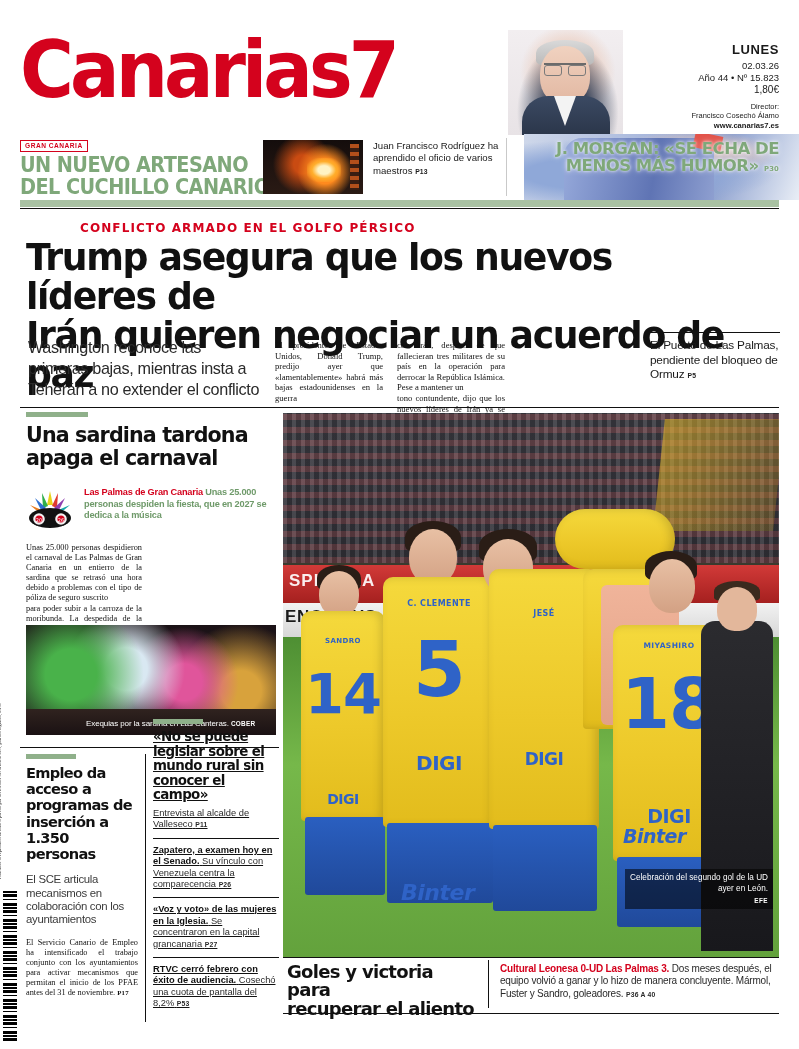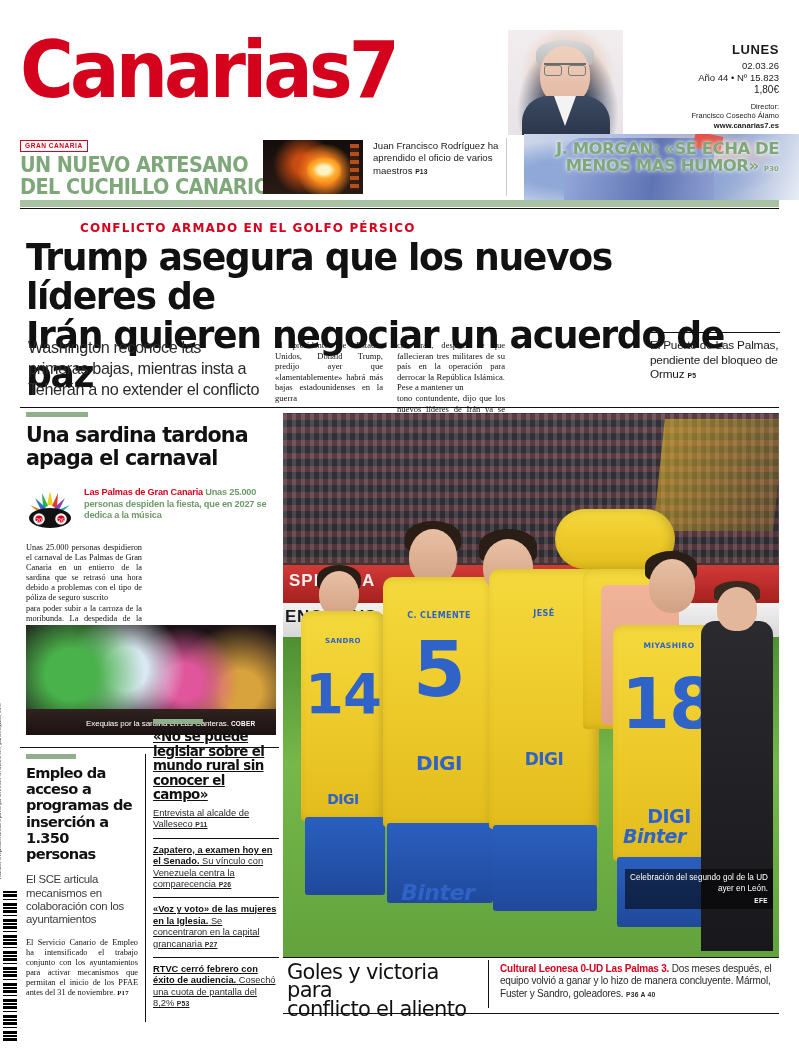--- a/index.html
+++ b/index.html
@@ -367,22 +367,22 @@
     position:absolute; right:6px; bottom:48px; width:148px;
     background: rgba(0,0,0,.55); color:#fff; text-align:right;
     font-size:8.2px; line-height:10.2px; padding:4px 5px 3px;
   }
   .sports-cap .cr { display:block; font-weight:700; font-size:6.4px; letter-spacing:.4px; margin-top:2px; }
 
   
   .srule { position:absolute; left:283px; top:957px; width:496px; height:1px; background:#111; }
   .sleft {
     position:absolute; left:287px; top:963px; width:192px;
-    font-family:"DejaVu Sans", sans-serif; font-weight:400;
-    font-size:21px; line-height:18.4px; letter-spacing:-.7px; color:#111;
+    font-family:"DejaVu Sans", sans-serif; font-weight:700;
+    font-size:18px; line-height:18.4px; letter-spacing:-.7px; color:#111;
   }
   .sdiv { position:absolute; left:488px; top:960px; width:1.3px; height:48px; background:#111; }
   .sright {
     position:absolute; left:500px; top:963px; width:280px;
     font-size:10px; line-height:12.4px; color:#2a2a2a; letter-spacing:-.2px;
   }
   .sright b { color:#d4021d; font-weight:700; }
   .srule2 { position:absolute; left:283px; top:1013px; width:496px; height:1px; background:#111; }
   .clear{ clear:both; }
 </style>
@@ -558,21 +558,21 @@
       <div class="pl" style="left:18px; top:138px; width:84px; height:210px;">
         <span class="nm" style="top:26px; font-size:7px;">SANDRO</span>
         <span class="num" style="top:50px; font-size:56px;">14</span>
         <span class="digi">DIGI</span>
       </div>
       <div class="shorts" style="left:22px; top:344px; width:80px; height:78px;"></div>
 
       <div class="hair2" style="left:122px; top:48px; width:56px; height:32px;"></div>
       <div class="head" style="left:126px; top:56px; width:48px; height:56px;"></div>
       <div class="pl" style="left:100px; top:104px; width:112px; height:250px;">
-        <span class="nm" style="top:34px;">C. CLEMENTE</span>
+        <span class="nm" style="top:22px;">C. CLEMENTE</span>
         <span class="num" style="top:48px; font-size:76px;">5</span>
         <span class="digi" style="bottom:52px; font-size:20px;">DIGI</span>
       </div>
       <div class="shorts" style="left:104px; top:350px; width:106px; height:80px;"></div>
       <div class="binter">Binter</div>
 
       <div class="hair2" style="left:196px; top:56px; width:58px; height:34px;"></div>
       <div class="head" style="left:200px; top:66px; width:50px; height:56px;"></div>
       <div class="pl" style="left:206px; top:96px; width:110px; height:260px;">
         <span class="nm" style="top:40px;">JESÉ</span>
@@ -604,21 +604,21 @@
 
     <div class="sports-cap">
       <span>Celebración del segundo gol de la UD ayer en León.</span>
       <span class="cr">EFE</span>
     </div>
   </div>
 
   <div class="srule"></div>
   <div class="sleft">
     <div>Goles y victoria para</div>
-    <div>conflicto el aliento</div>
+    <div>recuperar el aliento</div>
   </div>
   <div class="sdiv"></div>
   <div class="sright">
     <b>Cultural Leonesa 0-UD Las Palmas 3.</b>
     <span>Dos meses después, el equipo volvió a ganar y lo hizo de manera concluyente. Mármol, Fuster y Sandro, goleadores.</span>
     <span class="pg">P36 A 40</span>
   </div>
   <div class="srule2"></div>
 
 </div>

